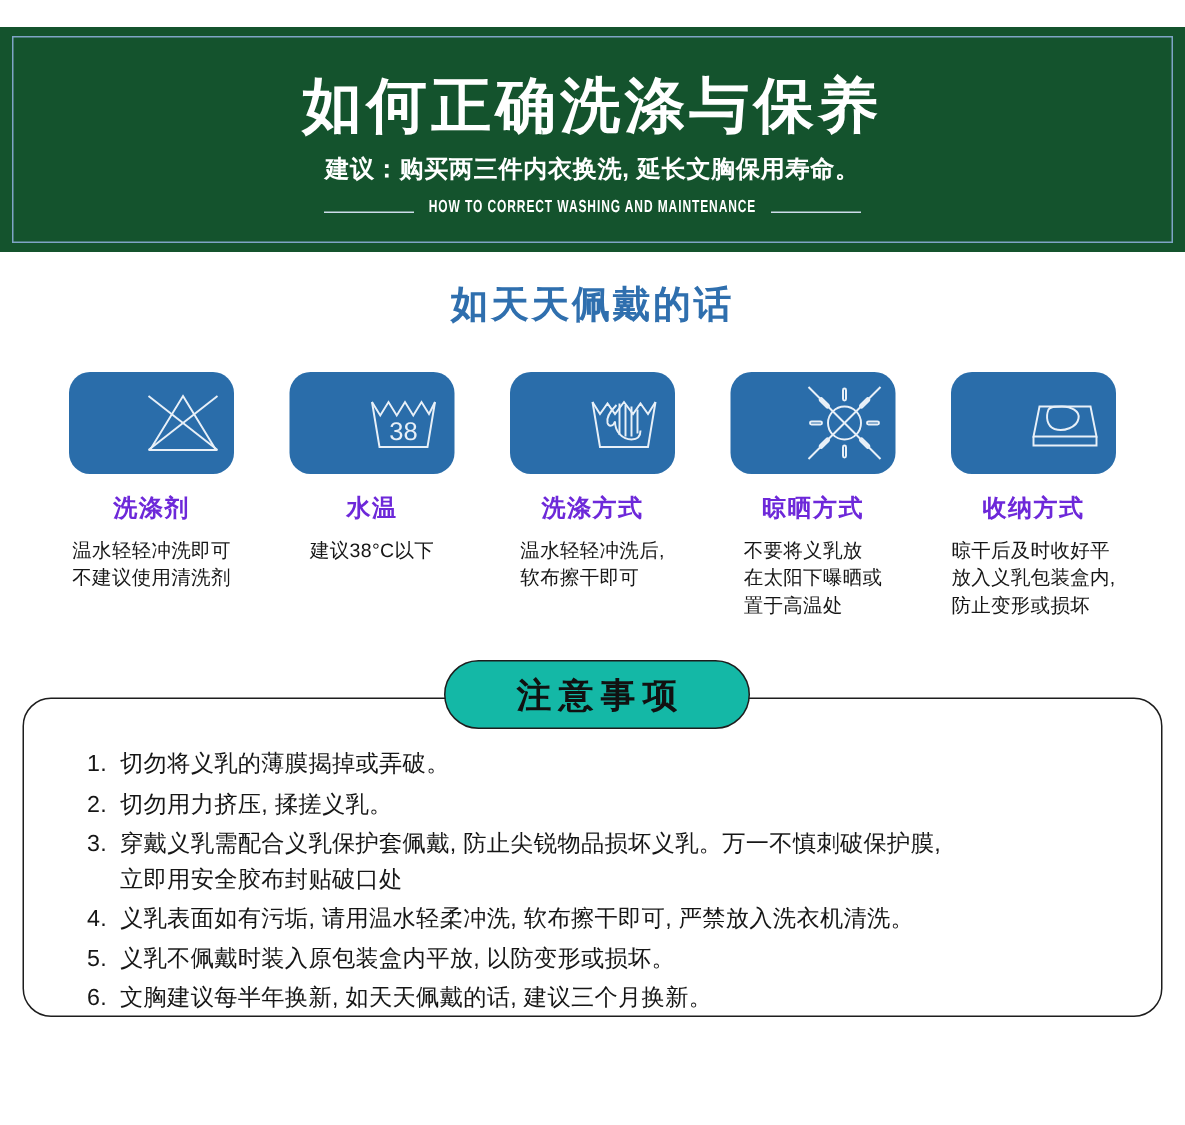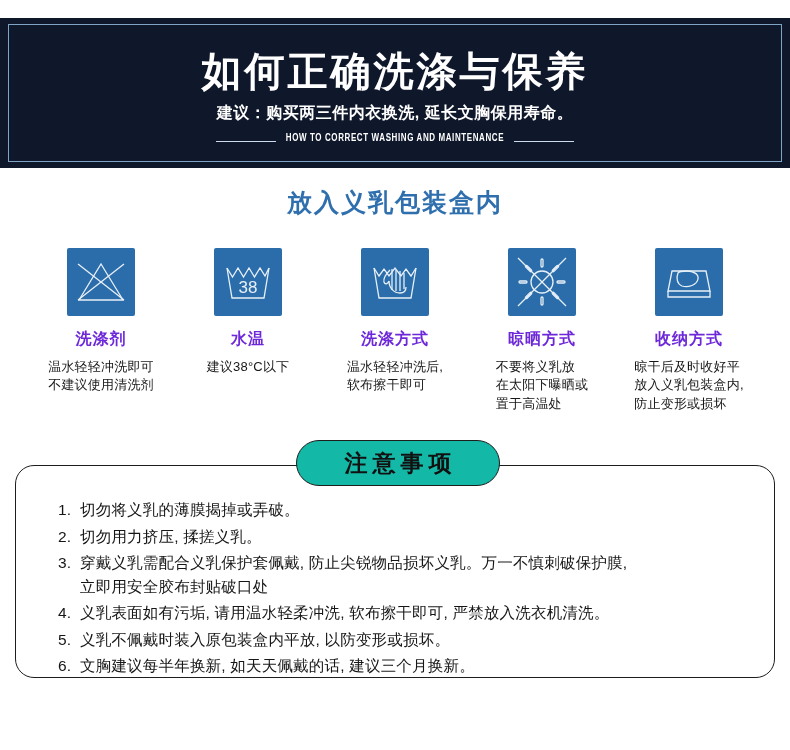--- a/index.html
+++ b/index.html
@@ -16,21 +16,21 @@
     position: relative;
   }
 
   
   .banner {
     position: absolute;
     left: 0;
     top: 18px;
     width: 790px;
     height: 150px;
-    background: #0f172a;
+    background: #14532d;
     box-sizing: border-box;
   }
   .banner-inner {
     position: absolute;
     left: 8px;
     top: 6px;
     right: 8px;
     bottom: 6px;
     border: 1px solid #7fa4c6;
     box-sizing: border-box;
@@ -103,25 +103,26 @@
   }
   .icon-cell {
     width: 146px;
     display: flex;
     flex-direction: column;
     align-items: center;
   }
   .icon-tile {
     width: 68px;
     height: 68px;
-    border-radius: 2px;
+    border-radius: 14px;
     background: #2a6daa;
     display: flex;
     align-items: center;
     justify-content: center;
+    padding-left: 42px;
   }
   .icon-title {
     margin-top: 13px;
     font-size: 16px;
     font-weight: bold;
     color: #6d28d9;
     letter-spacing: 1px;
     white-space: nowrap;
   }
   .icon-desc {
@@ -199,21 +200,21 @@
     <div class="banner-title">如何正确洗涤与保养</div>
     <div class="banner-sub">建议：购买两三件内衣换洗, 延长文胸保用寿命。</div>
     <div class="banner-en-row">
       <span class="banner-en-line"></span>
       <span class="banner-en">HOW TO CORRECT WASHING AND MAINTENANCE</span>
       <span class="banner-en-line"></span>
     </div>
   </div>
 </div>
 
-<div class="section-title">放入义乳包装盒内</div>
+<div class="section-title">如天天佩戴的话</div>
 
 <div class="icon-row">
 
   <div class="icon-cell">
     <div class="icon-tile">
       <svg width="52" height="46" viewBox="0 0 52 46" fill="none" stroke="#e8f0f8" stroke-width="1.3">
         <polygon points="26,5 48,41 4,41"></polygon>
         <line x1="3" y1="5" x2="49" y2="41"></line>
         <line x1="49" y1="5" x2="3" y2="41"></line>
       </svg>

